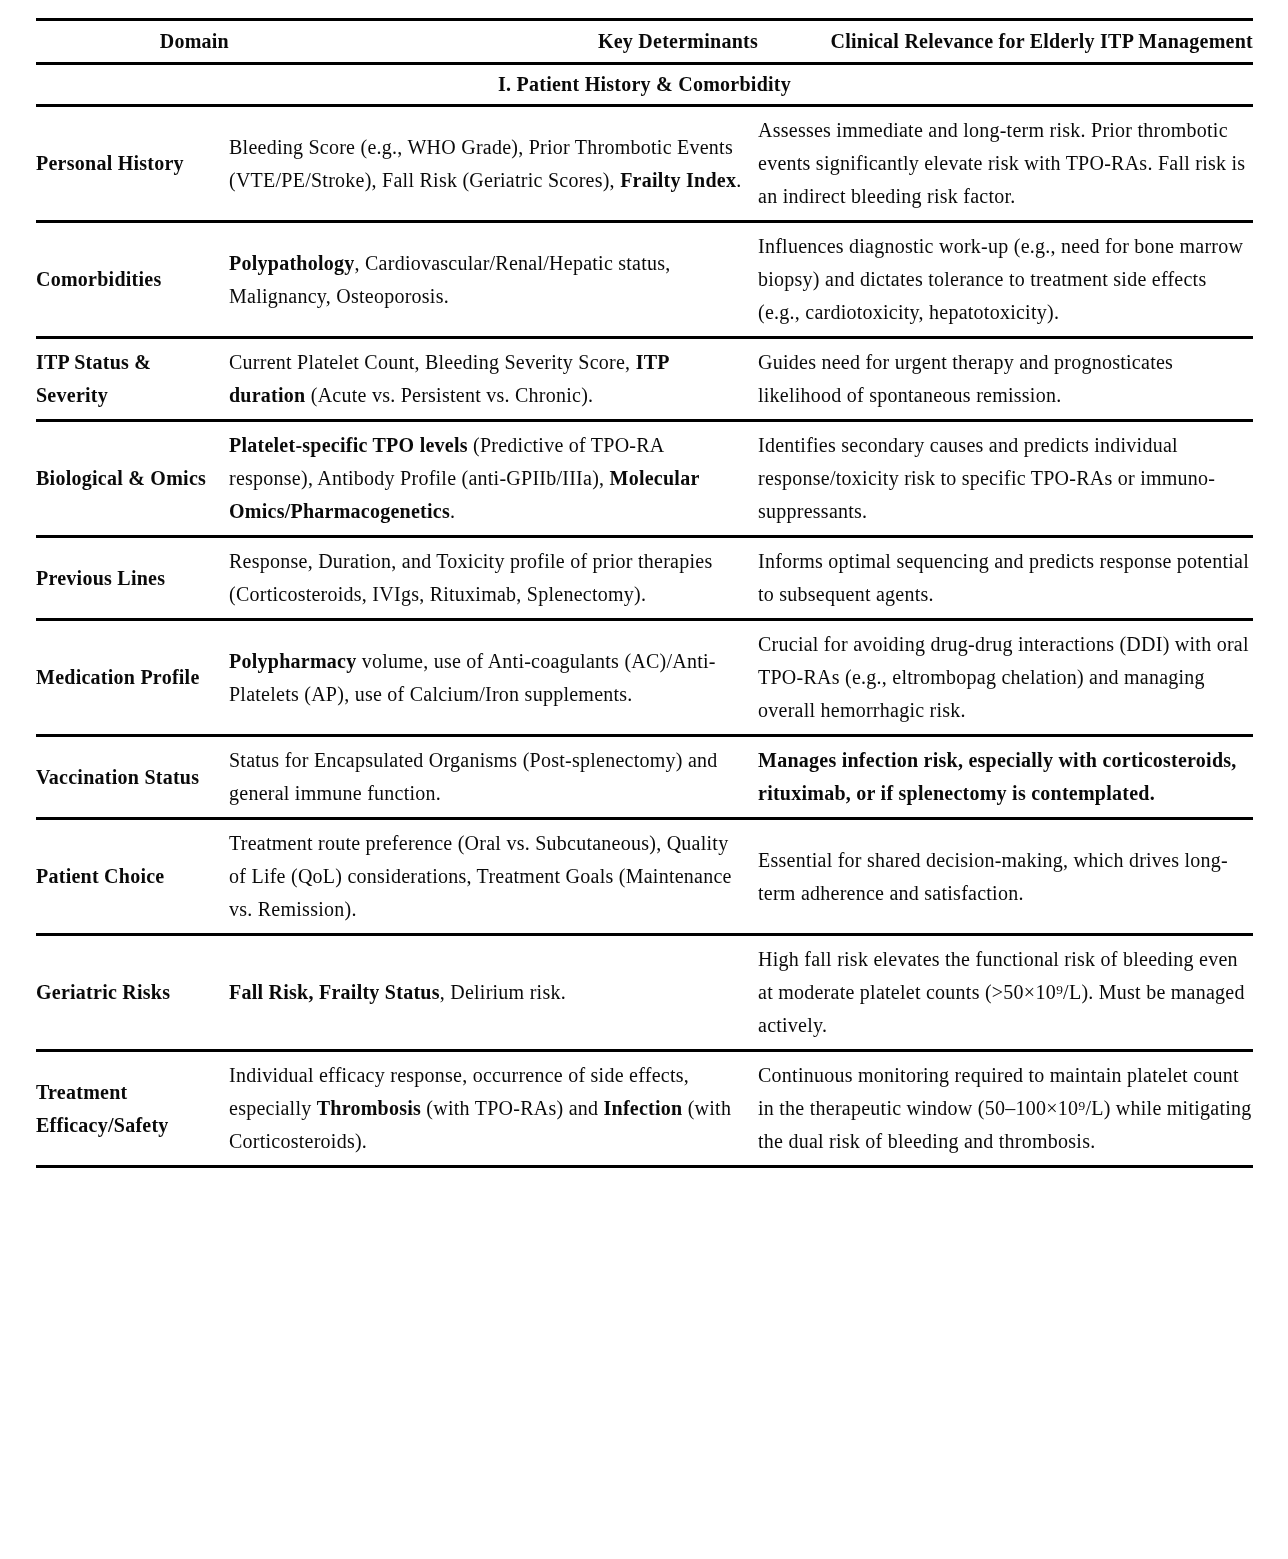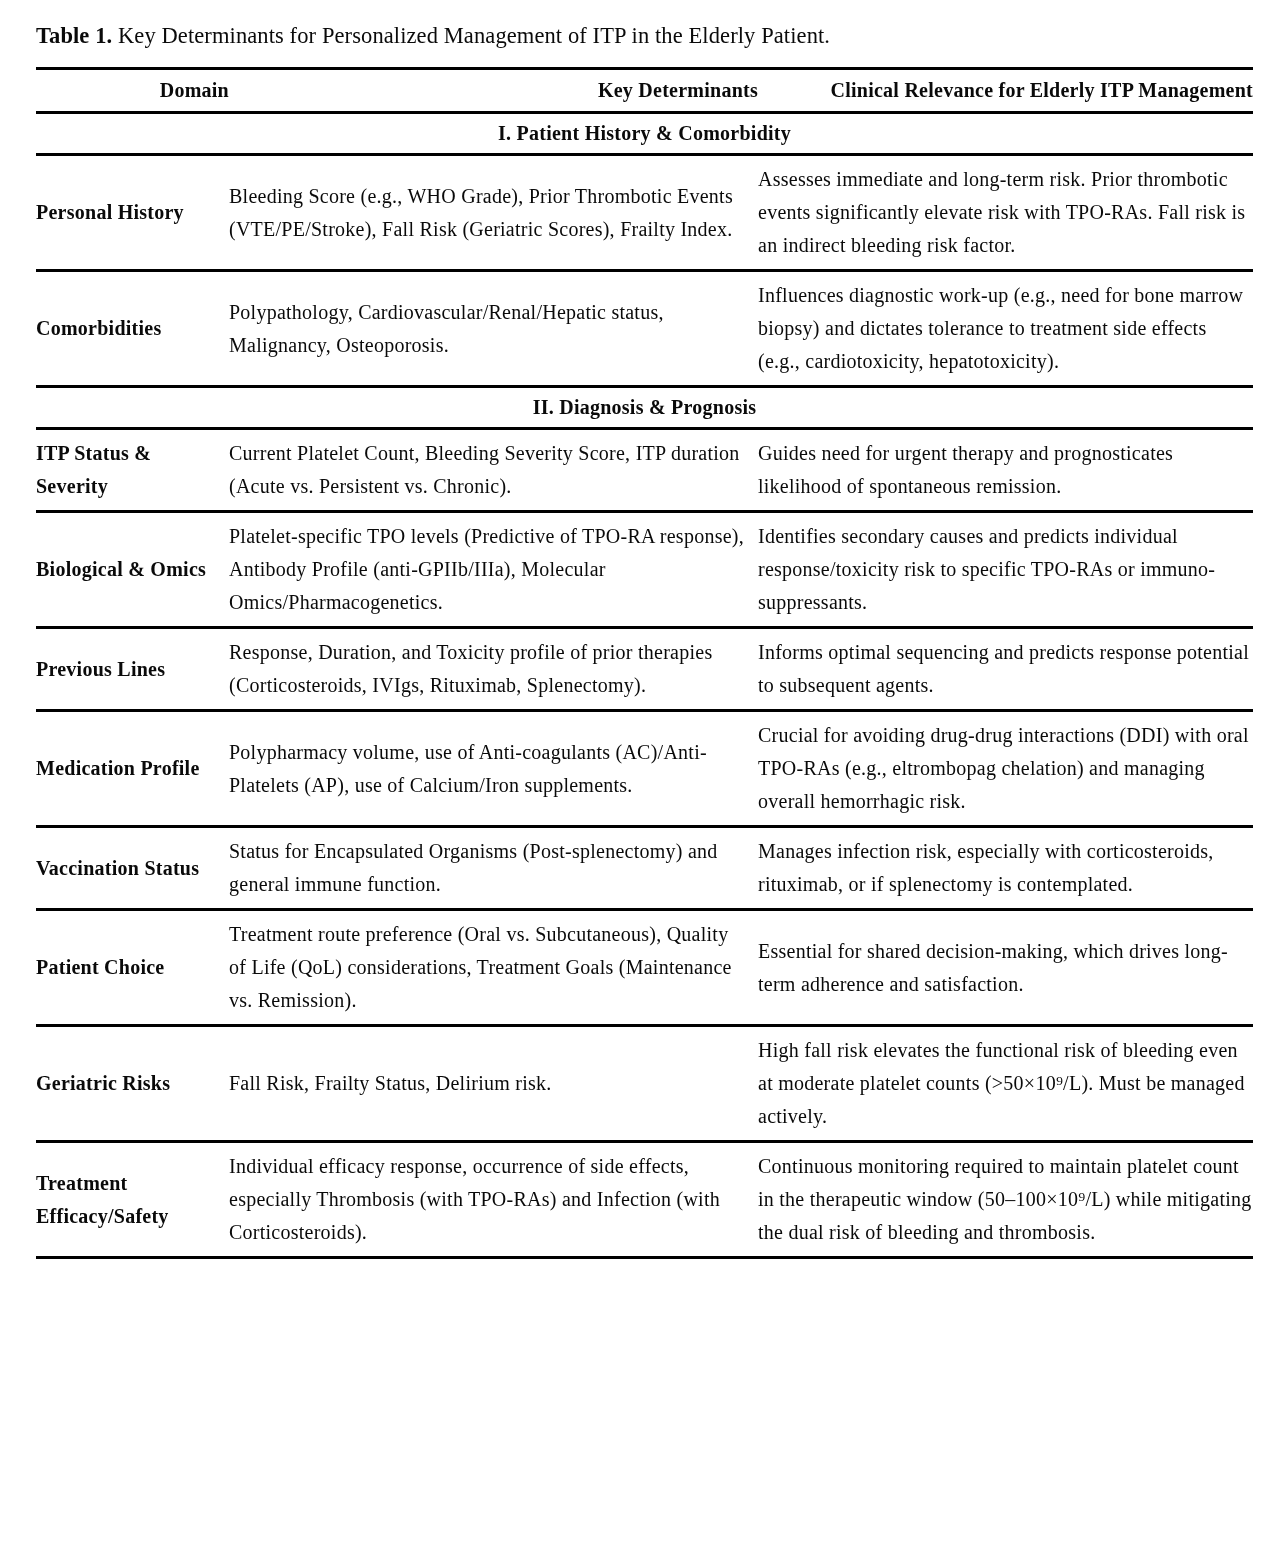--- a/index.html
+++ b/index.html
@@ -50,28 +50,27 @@
   tr.section-row td {
     font-weight: bold;
     text-align: center;
     padding: 3px 0;
     border-top: 3px solid #c4b5fd;
     border-bottom: 3px solid #000;
   }
   tr.data-row td { border-bottom: 3px solid #000; }
   td.domain { font-weight: bold; padding-right: 8px; }
   td.det { padding-right: 10px; }
-  .b { font-weight: normal; margin-top: 12px; }
+  .b { font-weight: bold; margin-top: 12px; }
 </style>
 </head>
 <body>
 
 <div class="page">
 
-  <p class="caption"><span class="bold">Table 1.</span><span> Key Determinants for Personalized Management of ITP in the Elderly Patient.</span></p>
 
   <table class="determinants">
     <colgroup>
         <col class="c1">
         <col class="c2">
         <col class="c3">
       </colgroup>
     <thead>
       <tr>
         <th>Domain</th>
@@ -88,23 +87,20 @@
         <td class="domain">Personal History</td>
         <td class="det"><span>Bleeding Score (e.g., WHO Grade), Prior Thrombotic Events (VTE/PE/Stroke), Fall Risk (Geriatric Scores), </span><span class="b">Frailty Index</span><span>.</span></td>
         <td class="rel"><span>Assesses immediate and long-term risk. Prior thrombotic events significantly elevate risk with TPO-RAs. Fall risk is an indirect bleeding risk factor.</span></td>
       </tr>
       <tr class="data-row">
         <td class="domain">Comorbidities</td>
         <td class="det"><span class="b">Polypathology</span><span>, Cardiovascular/Renal/Hepatic status, Malignancy, Osteoporosis.</span></td>
         <td class="rel"><span>Influences diagnostic work-up (e.g., need for bone marrow biopsy) and dictates tolerance to treatment side effects (e.g., cardiotoxicity, hepatotoxicity).</span></td>
       </tr>
 
-      <tr class="section-row">
-        <td colspan="3">II. Diagnosis &amp; Prognosis</td>
-      </tr>
       <tr class="data-row">
         <td class="domain">ITP Status &amp; Severity</td>
         <td class="det"><span>Current Platelet Count, Bleeding Severity Score, </span><span class="b">ITP duration</span><span> (Acute vs. Persistent vs. Chronic).</span></td>
         <td class="rel"><span>Guides need for urgent therapy and prognosticates likelihood of spontaneous remission.</span></td>
       </tr>
       <tr class="data-row">
         <td class="domain">Biological &amp; Omics</td>
         <td class="det"><span class="b">Platelet-specific TPO levels</span><span> (Predictive of TPO-RA response), Antibody Profile (anti-GPIIb/IIIa), </span><span class="b">Molecular Omics/Pharmacogenetics</span><span>.</span></td>
         <td class="rel"><span>Identifies secondary causes and predicts individual response/toxicity risk to specific TPO-RAs or immuno-suppressants.</span></td>
       </tr>

